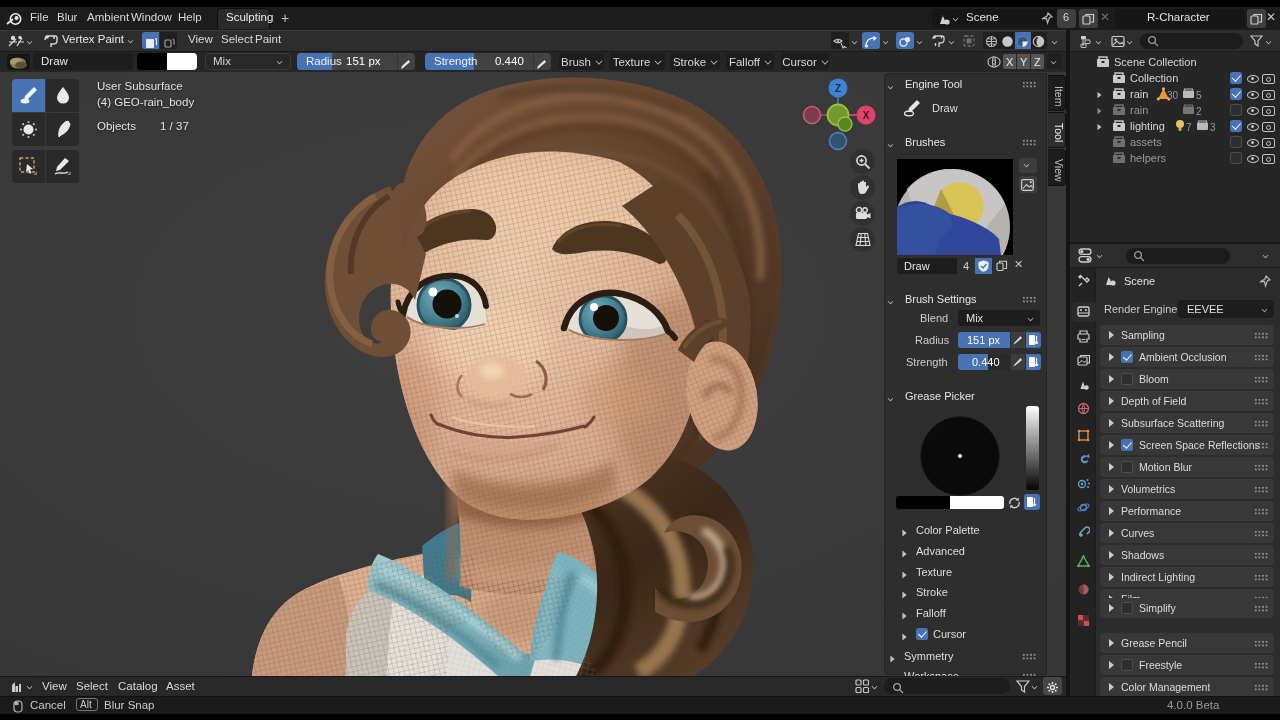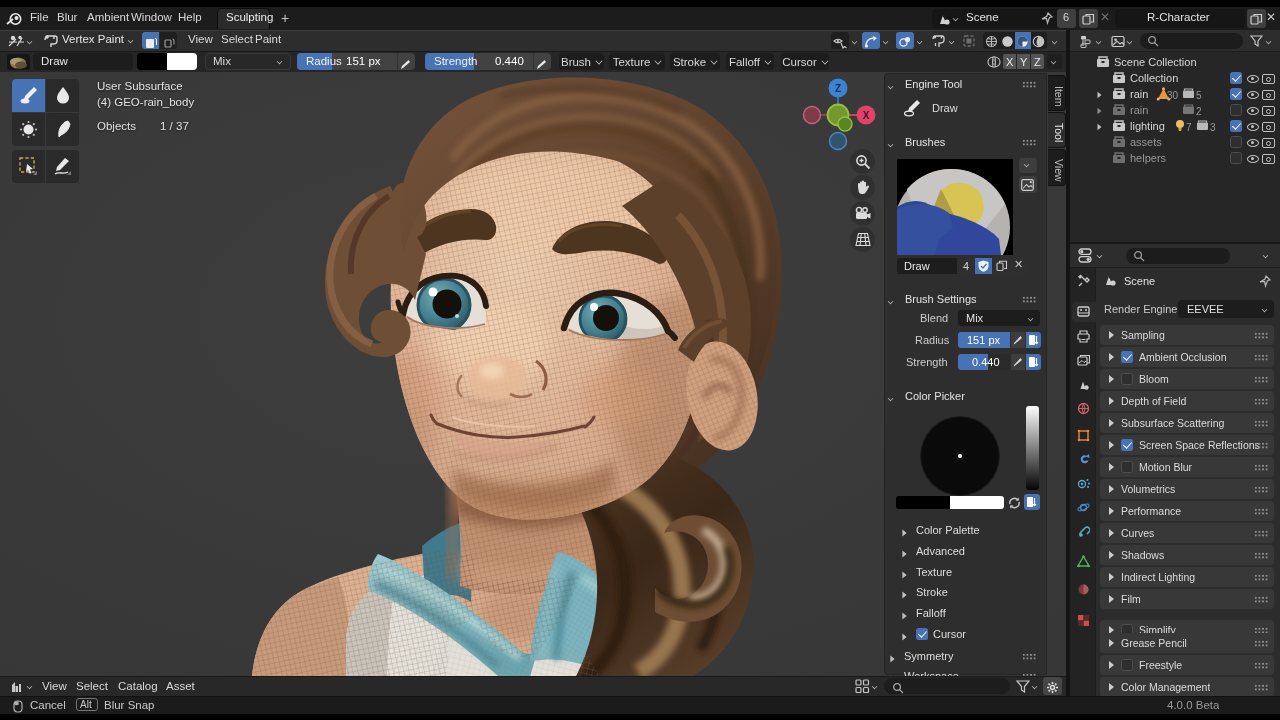--- a/index.html
+++ b/index.html
@@ -583,21 +583,21 @@
 <div class="abs" style="left:129px;top:284px"><svg width="10" height="10" viewBox="0 0 10 10">
             <path d="M0.5 9.5 L2 8.8 L9 3 L7.5 1 L1.5 7.5Z" fill="#d8d8d8"></path>
           </svg></div>
 <div class="abs" style="left:142px;top:281px;width:15px;height:16px;background:#4772b3;border-radius:0 3px 3px 0"></div>
 <div class="abs" style="left:144px;top:283px"><svg width="11" height="12" viewBox="0 0 11 12">
             <rect x="1" y="1" width="6" height="10" rx="1" fill="#fff"></rect>
             <path d="M8.5 2 L8.5 10 M8.5 10 L7 8 M8.5 10 L10 8" stroke="#fff" stroke-width="1.2" fill="none"></path>
           </svg></div>
 
 <div class="abs" style="left:4px;top:318px"><span class="chevs"></span></div>
-<div class="abs" style="left:21px;top:317px;color:#e4e4e4">Color Picker</div>
+<div class="abs" style="left:21px;top:317px;color:#e4e4e4">Grease Picker</div>
 <div class="abs" style="left:36px;top:343px;width:80px;height:80px;border-radius:50%;background:#0a0a0a;border:1px solid #1e1e1e"></div>
 <div class="abs" style="left:74px;top:381px;width:4px;height:4px;border-radius:50%;background:#fff"></div>
 <div class="abs" style="left:142px;top:333px;width:13px;height:84px;border-radius:3px;background:linear-gradient(#fdfdfd,#050505)"></div>
 <div class="abs" style="left:12px;top:423px;width:54px;height:13px;background:#000;border-radius:3px 0 0 3px"></div>
 <div class="abs" style="left:66px;top:423px;width:54px;height:13px;background:#fff;border-radius:0 3px 3px 0"></div>
 <div class="abs" style="left:124px;top:424px"><svg width="13" height="12" viewBox="0 0 13 12">
             <path d="M2 7 A4.5 4.5 0 0 1 10 3.2 M11 5 A4.5 4.5 0 0 1 3 8.8" fill="none" stroke="#c9c9c9" stroke-width="1.4"></path>
             <path d="M10.8 0.5 L10.8 3.8 L7.6 3.4 Z M2.2 11.5 L2.2 8.2 L5.4 8.6Z" fill="#c9c9c9"></path>
           </svg></div>
 <div class="abs" style="left:140px;top:421px;width:16px;height:16px;background:#4772b3;border-radius:3px"></div>
@@ -960,21 +960,21 @@
       <div class="panelrow" style="left:30px;top:323px;width:174px">
         <span style="width:0;height:0;border-left:5px solid #cdcdcd;border-top:4px solid transparent;border-bottom:4px solid transparent;margin-left:9px;margin-right:7px;flex:none"></span>
         <span style="overflow:hidden;white-space:nowrap">Indirect Lighting</span>
         <span class="grip" style="position:absolute;right:5px;top:7px"></span>
       </div>
       <div class="panelrow" style="left:30px;top:345px;width:174px">
         <span style="width:0;height:0;border-left:5px solid #cdcdcd;border-top:4px solid transparent;border-bottom:4px solid transparent;margin-left:9px;margin-right:7px;flex:none"></span>
         <span style="overflow:hidden;white-space:nowrap">Film</span>
         <span class="grip" style="position:absolute;right:5px;top:7px"></span>
       </div>
-      <div class="panelrow" style="left:30px;top:376px;width:174px">
+      <div class="panelrow" style="left:30px;top:354px;width:174px">
         <span style="width:0;height:0;border-left:5px solid #cdcdcd;border-top:4px solid transparent;border-bottom:4px solid transparent;margin-left:9px;margin-right:7px;flex:none"></span>
         <span class="cb off" style="margin-right:6px;flex:none"></span>
         <span style="overflow:hidden;white-space:nowrap">Simplify</span>
         <span class="grip" style="position:absolute;right:5px;top:7px"></span>
       </div>
       <div class="panelrow" style="left:30px;top:389px;width:174px">
         <span style="width:0;height:0;border-left:5px solid #cdcdcd;border-top:4px solid transparent;border-bottom:4px solid transparent;margin-left:9px;margin-right:7px;flex:none"></span>
         <span style="overflow:hidden;white-space:nowrap">Grease Pencil</span>
         <span class="grip" style="position:absolute;right:5px;top:7px"></span>
       </div>

